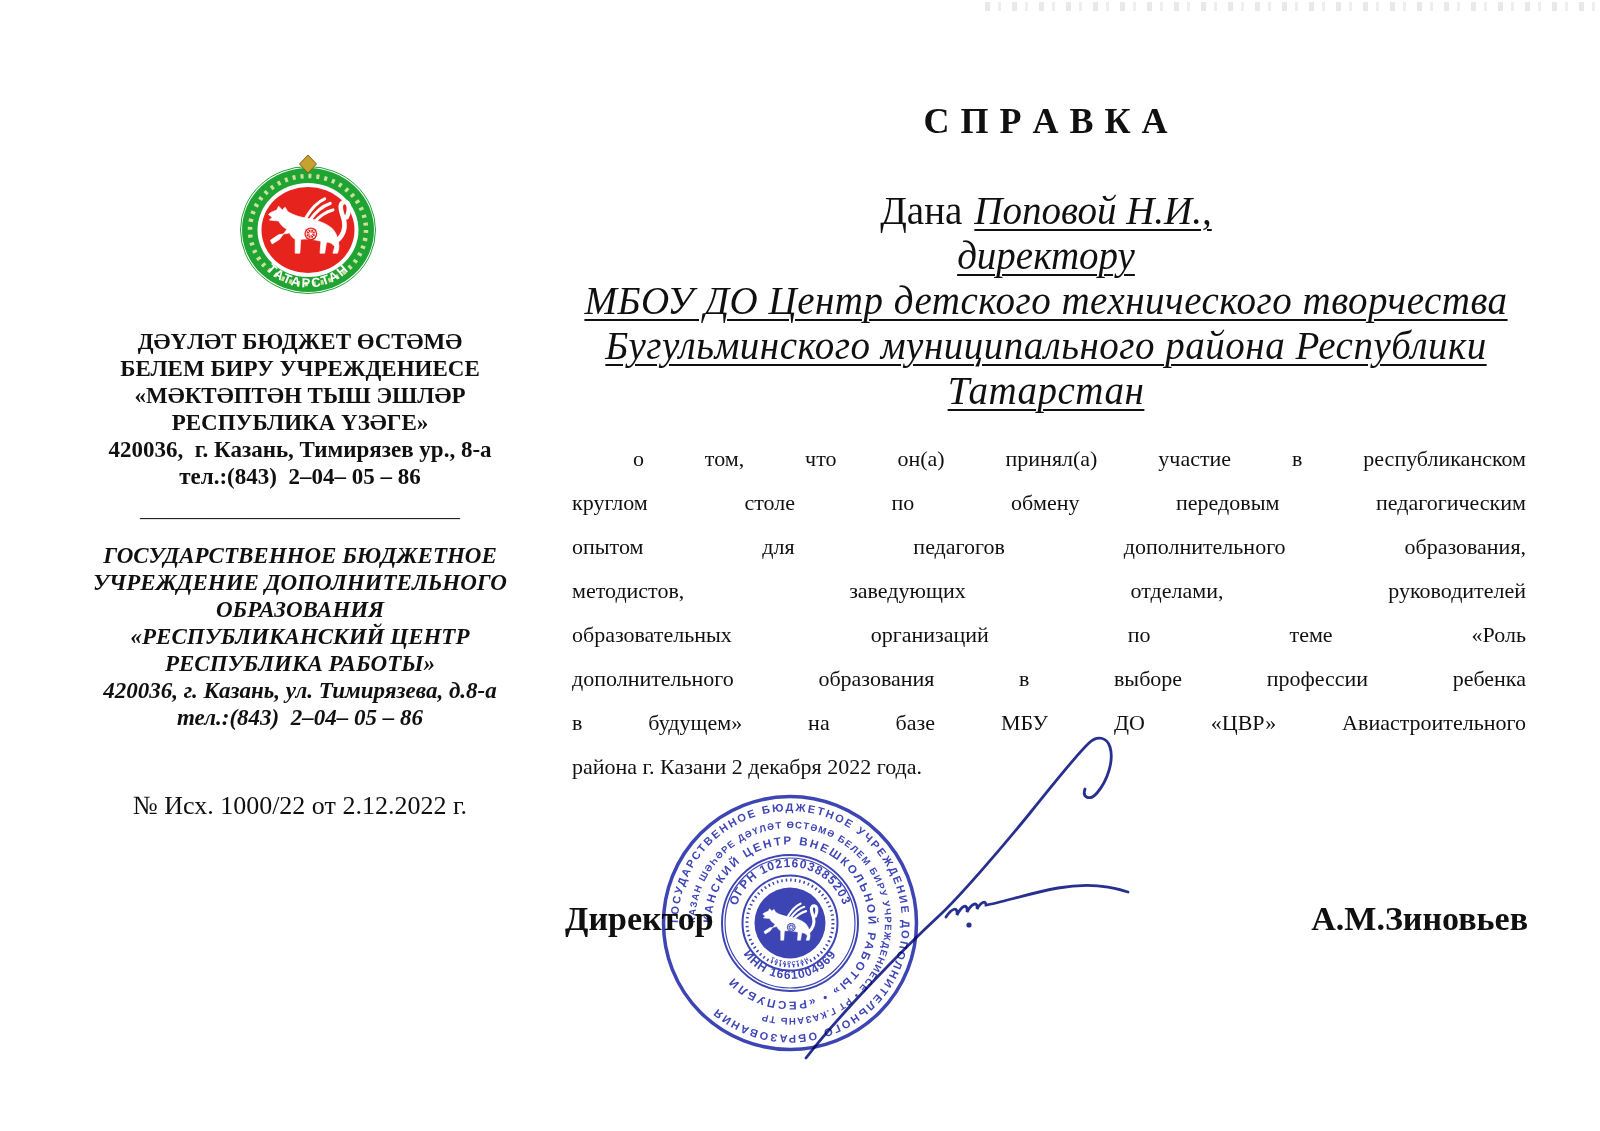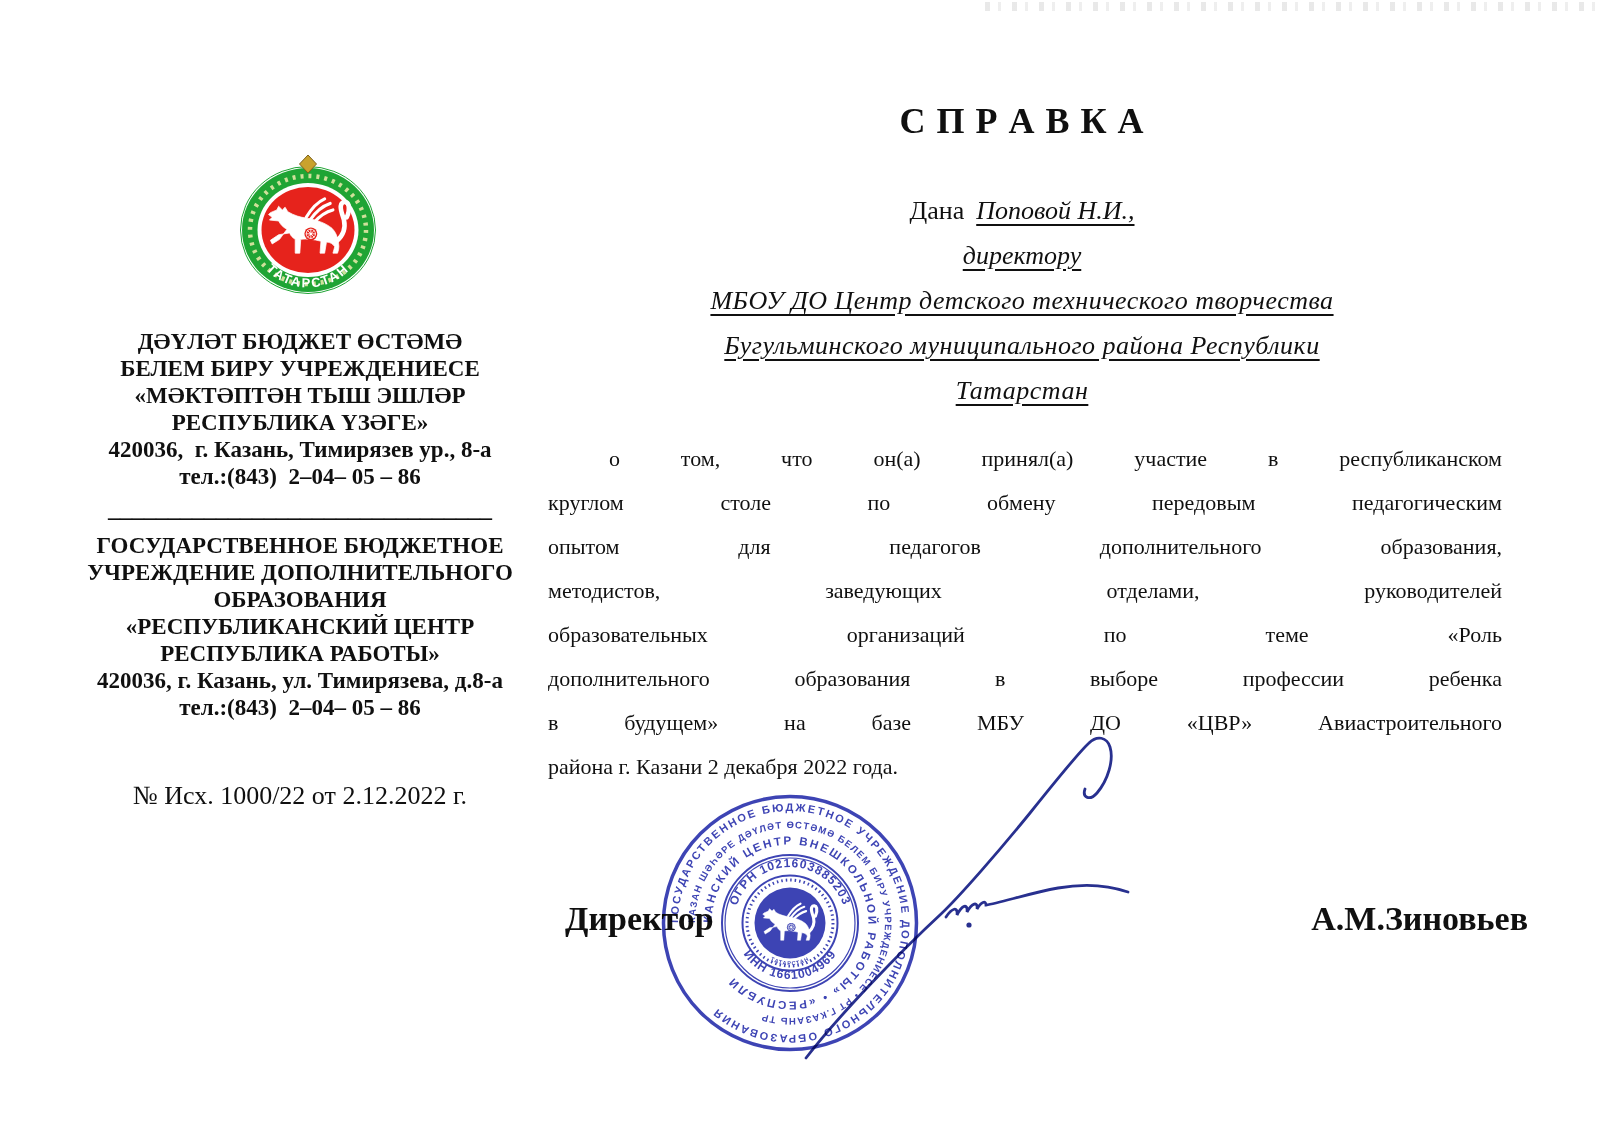--- a/index.html
+++ b/index.html
@@ -8,28 +8,28 @@
     position:relative; width:1600px; height:1131px; background:#ffffff;
     font-family:"Liberation Serif", serif; color:#101010; overflow:hidden;
   }
 
   
   .letterhead { position:absolute; left:60px; top:152px; width:480px; text-align:center; }
   .lh-emblem-wrap { transform:translateX(8px); }
   .lh-block { font-weight:bold; font-size:23px; line-height:27px; }
   .lh-block > div { white-space:pre-wrap;text-align:center; }
   .lh-tatar { margin-top:16px; }
-  .lh-divider { font-weight:bold; font-size:24px; line-height:26px; margin-top:6px; letter-spacing:0; }
-  .lh-russian { margin-top:10px; }
+  .lh-divider { font-weight:normal; font-size:20px; line-height:26px; margin-top:6px; letter-spacing:0; }
+  .lh-russian { margin-top:20px;font-style:italic; }
   .lh-ref { margin-top:60px; font-size:26px; font-weight:normal; }
 
   
-  .doc { position:absolute; left:542px; top:100px; width:960px; }
+  .doc { position:absolute; left:566px; top:100px; width:960px; }
   .doc-title { text-align:center; font-weight:bold; font-size:36px; letter-spacing:1px; }
-  .recipient { margin-top:46px; text-align:center; font-size:26px; line-height:45px; }
+  .recipient { margin-top:46px; text-align:center; font-size:39px; line-height:45px; }
   .recipient .prefix { font-style:normal; }
   .recipient .name { font-style:italic; text-decoration:underline; text-decoration-thickness:2px; text-underline-offset:5px; margin-left:12px; }
   .recipient-role { font-style:italic; text-decoration:underline; text-decoration-thickness:2px; text-underline-offset:5px; }
   .recipient-org .org-line { font-style:italic; text-decoration:underline; text-decoration-thickness:2px; text-underline-offset:5px; letter-spacing:0.5px; }
   .body-text { margin-top:24px; font-size:22px; line-height:44px; padding-left:6px; }
   .body-text .body-line { text-align:justify; text-align-last:justify; white-space:pre-wrap; }
   .body-text .body-line:last-child { text-align-last:left; }
 
   
   .sign-row { position:absolute; left:550px; top:900px; width:978px; display:flex;

